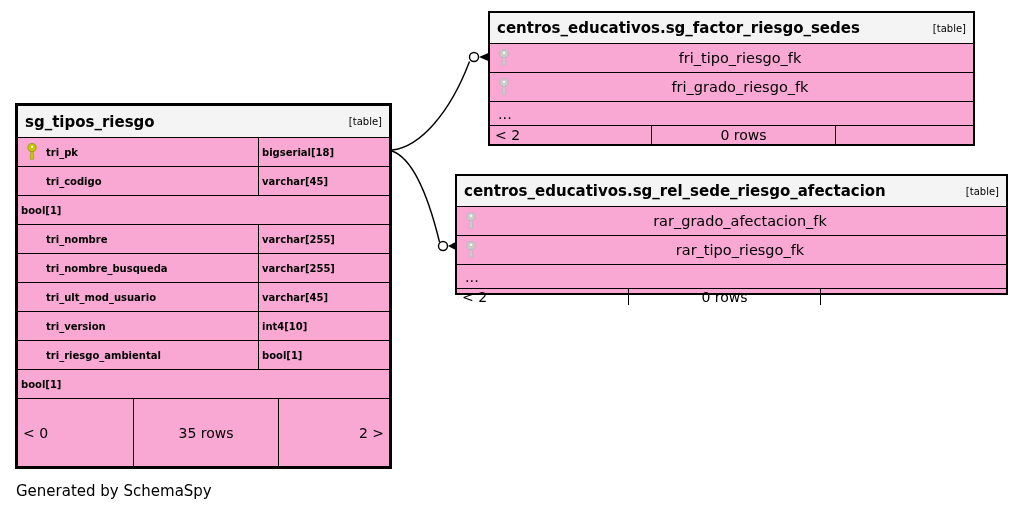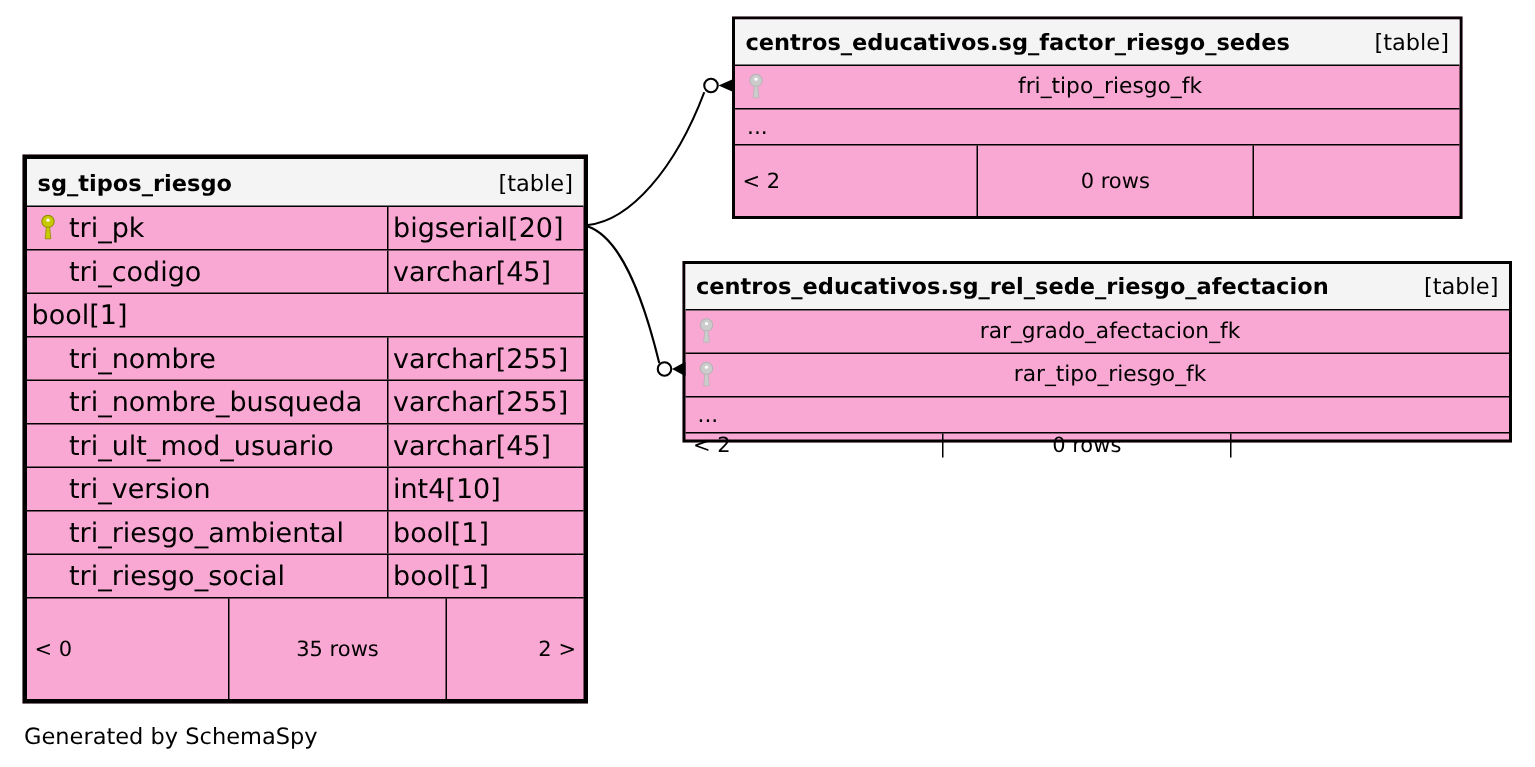--- a/index.html
+++ b/index.html
@@ -12,24 +12,24 @@
     position:absolute;background:#f9a8d4;border:3px solid #000;
     box-sizing:border-box;display:flex;flex-direction:column;z-index:1;
   }
   .table-node.related{border-width:2px;}
   .tbl-header{
     display:flex;justify-content:space-between;align-items:center;
     background:#f4f4f4;border-bottom:1px solid #000;
     padding:0 7px;flex:0 0 31px;box-sizing:border-box;
   }
   .tbl-header .tbl-name{font-weight:bold;font-size:15px;}
-  .tbl-header .tbl-tag{font-size:15px;font-weight:normal;}
+  .tbl-header .tbl-tag{font-size:10px;font-weight:normal;}
   .col-row{
     display:flex;align-items:stretch;flex:0 0 29px;
-    border-bottom:1px solid #000;box-sizing:border-box;font-size:18px;
+    border-bottom:1px solid #000;box-sizing:border-box;font-size:10px;font-weight:bold;
   }
   .col-row:last-of-type{border-bottom:1px solid #000;}
   .name-cell{
     width:241px;box-sizing:border-box;border-right:1px solid #000;
     display:flex;align-items:center;padding-left:8px;
   }
   .type-cell{flex:1;display:flex;align-items:center;padding-left:3px;}
   .key-slot{width:14px;height:18px;margin-right:6px;flex:0 0 14px;display:flex;align-items:center;}
   .key-slot svg{width:12px;height:18px;}
   .fk-row{
@@ -44,21 +44,21 @@
   }
   .tbl-footer{display:flex;flex:1;align-items:stretch;font-size:14px;}
   .tbl-footer .fcell{display:flex;align-items:center;box-sizing:border-box;}
   .tbl-footer .fcell.mid,.tbl-footer .fcell.last{border-left:1px solid #000;}
   .fcell.prev{padding-left:5px;justify-content:flex-start;}
   .fcell.mid{justify-content:center;}
   .fcell.last{justify-content:flex-end;padding-right:5px;}
   #main-table{left:15px;top:103px;width:377px;height:366px;}
   #main-table .tbl-header{flex-basis:32px;}
   #main-table .tbl-footer .fcell.prev{width:115px;}
-  #main-table .tbl-footer .fcell.mid{width:145px;margin-left:19px;}
+  #main-table .tbl-footer .fcell.mid{width:145px;}
   #main-table .tbl-footer .fcell.last{flex:1;}
   #rel-table-0{left:488px;top:11px;width:487px;height:135px;}
   #rel-table-1{left:455px;top:174px;width:553px;height:121px;}
   .related .tbl-footer .fcell.prev{width:161px;}
   .related .tbl-footer .fcell.mid{width:184px;}
   .related .tbl-footer .fcell.last{flex:1;}
   #rel-table-1 .tbl-footer .fcell.prev{width:171px;}
   #rel-table-1 .tbl-footer .fcell.mid{width:192px;}
   #edges{position:absolute;left:0;top:0;z-index:2;pointer-events:none;}
   #note{position:absolute;left:16px;top:482px;font-size:15px;}
@@ -76,21 +76,21 @@
     <div class="name-cell">
       <span class="key-slot">
         <svg viewBox="0 0 12 18">
           <circle cx="6" cy="4.6" r="4.1" stroke="#8a8a00" stroke-width="0.7" fill="#c9c900"></circle>
           <path d="M4.9 8.4 L7.1 8.4 L7.9 16.2 L4.1 16.2 Z" stroke="#8a8a00" stroke-width="0.5" fill="#c9c900"></path>
           <circle cx="6" cy="3.8" r="1.1" fill="#ffffff"></circle>
         </svg>
       </span>
       <span>tri_pk</span>
     </div>
-    <div class="type-cell">bigserial[20]</div>
+    <div class="type-cell">bigserial[18]</div>
   </div>
 
   <div class="col-row">
     <div class="name-cell">
         <span class="key-slot"></span>
       <span>tri_codigo</span>
       </div>
     <div class="type-cell">varchar[45]</div>
   </div>
   <div class="col-row">
@@ -125,24 +125,20 @@
     <div class="type-cell">int4[10]</div>
   </div>
   <div class="col-row">
     <div class="name-cell">
         <span class="key-slot"></span>
       <span>tri_riesgo_ambiental</span>
       </div>
     <div class="type-cell">bool[1]</div>
   </div>
   <div class="col-row">
-    <div class="name-cell">
-        <span class="key-slot"></span>
-      <span>tri_riesgo_social</span>
-      </div>
     <div class="type-cell">bool[1]</div>
   </div>
 
   <div class="tbl-footer">
     <div class="fcell prev">&lt; 0</div>
     <div class="fcell mid">35 rows</div>
     <div class="fcell last">2 &gt;</div>
   </div>
 </div>
 
@@ -153,20 +149,30 @@
   </div>
   <div class="fk-row">
     <span class="key-slot">
       <svg viewBox="0 0 12 18">
         <circle cx="6" cy="4.6" r="4.1" stroke="#b3b3b3" stroke-width="0.7" fill="#cccccc"></circle>
         <path d="M4.9 8.4 L7.1 8.4 L7.9 16.2 L4.1 16.2 Z" stroke="#b3b3b3" stroke-width="0.5" fill="#cccccc"></path>
         <circle cx="6" cy="3.8" r="1.1" fill="#ffffff"></circle>
       </svg>
     </span>
     <span>fri_tipo_riesgo_fk</span>
+  </div>
+  <div class="fk-row">
+    <span class="key-slot">
+      <svg viewBox="0 0 12 18">
+        <circle cx="6" cy="4.6" r="4.1" stroke="#b3b3b3" stroke-width="0.7" fill="#cccccc"></circle>
+        <path d="M4.9 8.4 L7.1 8.4 L7.9 16.2 L4.1 16.2 Z" stroke="#b3b3b3" stroke-width="0.5" fill="#cccccc"></path>
+        <circle cx="6" cy="3.8" r="1.1" fill="#ffffff"></circle>
+      </svg>
+    </span>
+    <span>fri_grado_riesgo_fk</span>
   </div>
   <div class="ellipsis-row">...</div>
   <div class="tbl-footer">
     <div class="fcell prev">&lt; 2</div>
     <div class="fcell mid">0 rows</div>
     <div class="fcell last"></div>
   </div>
 </div>
 
 <div class="table-node related" id="rel-table-1">

